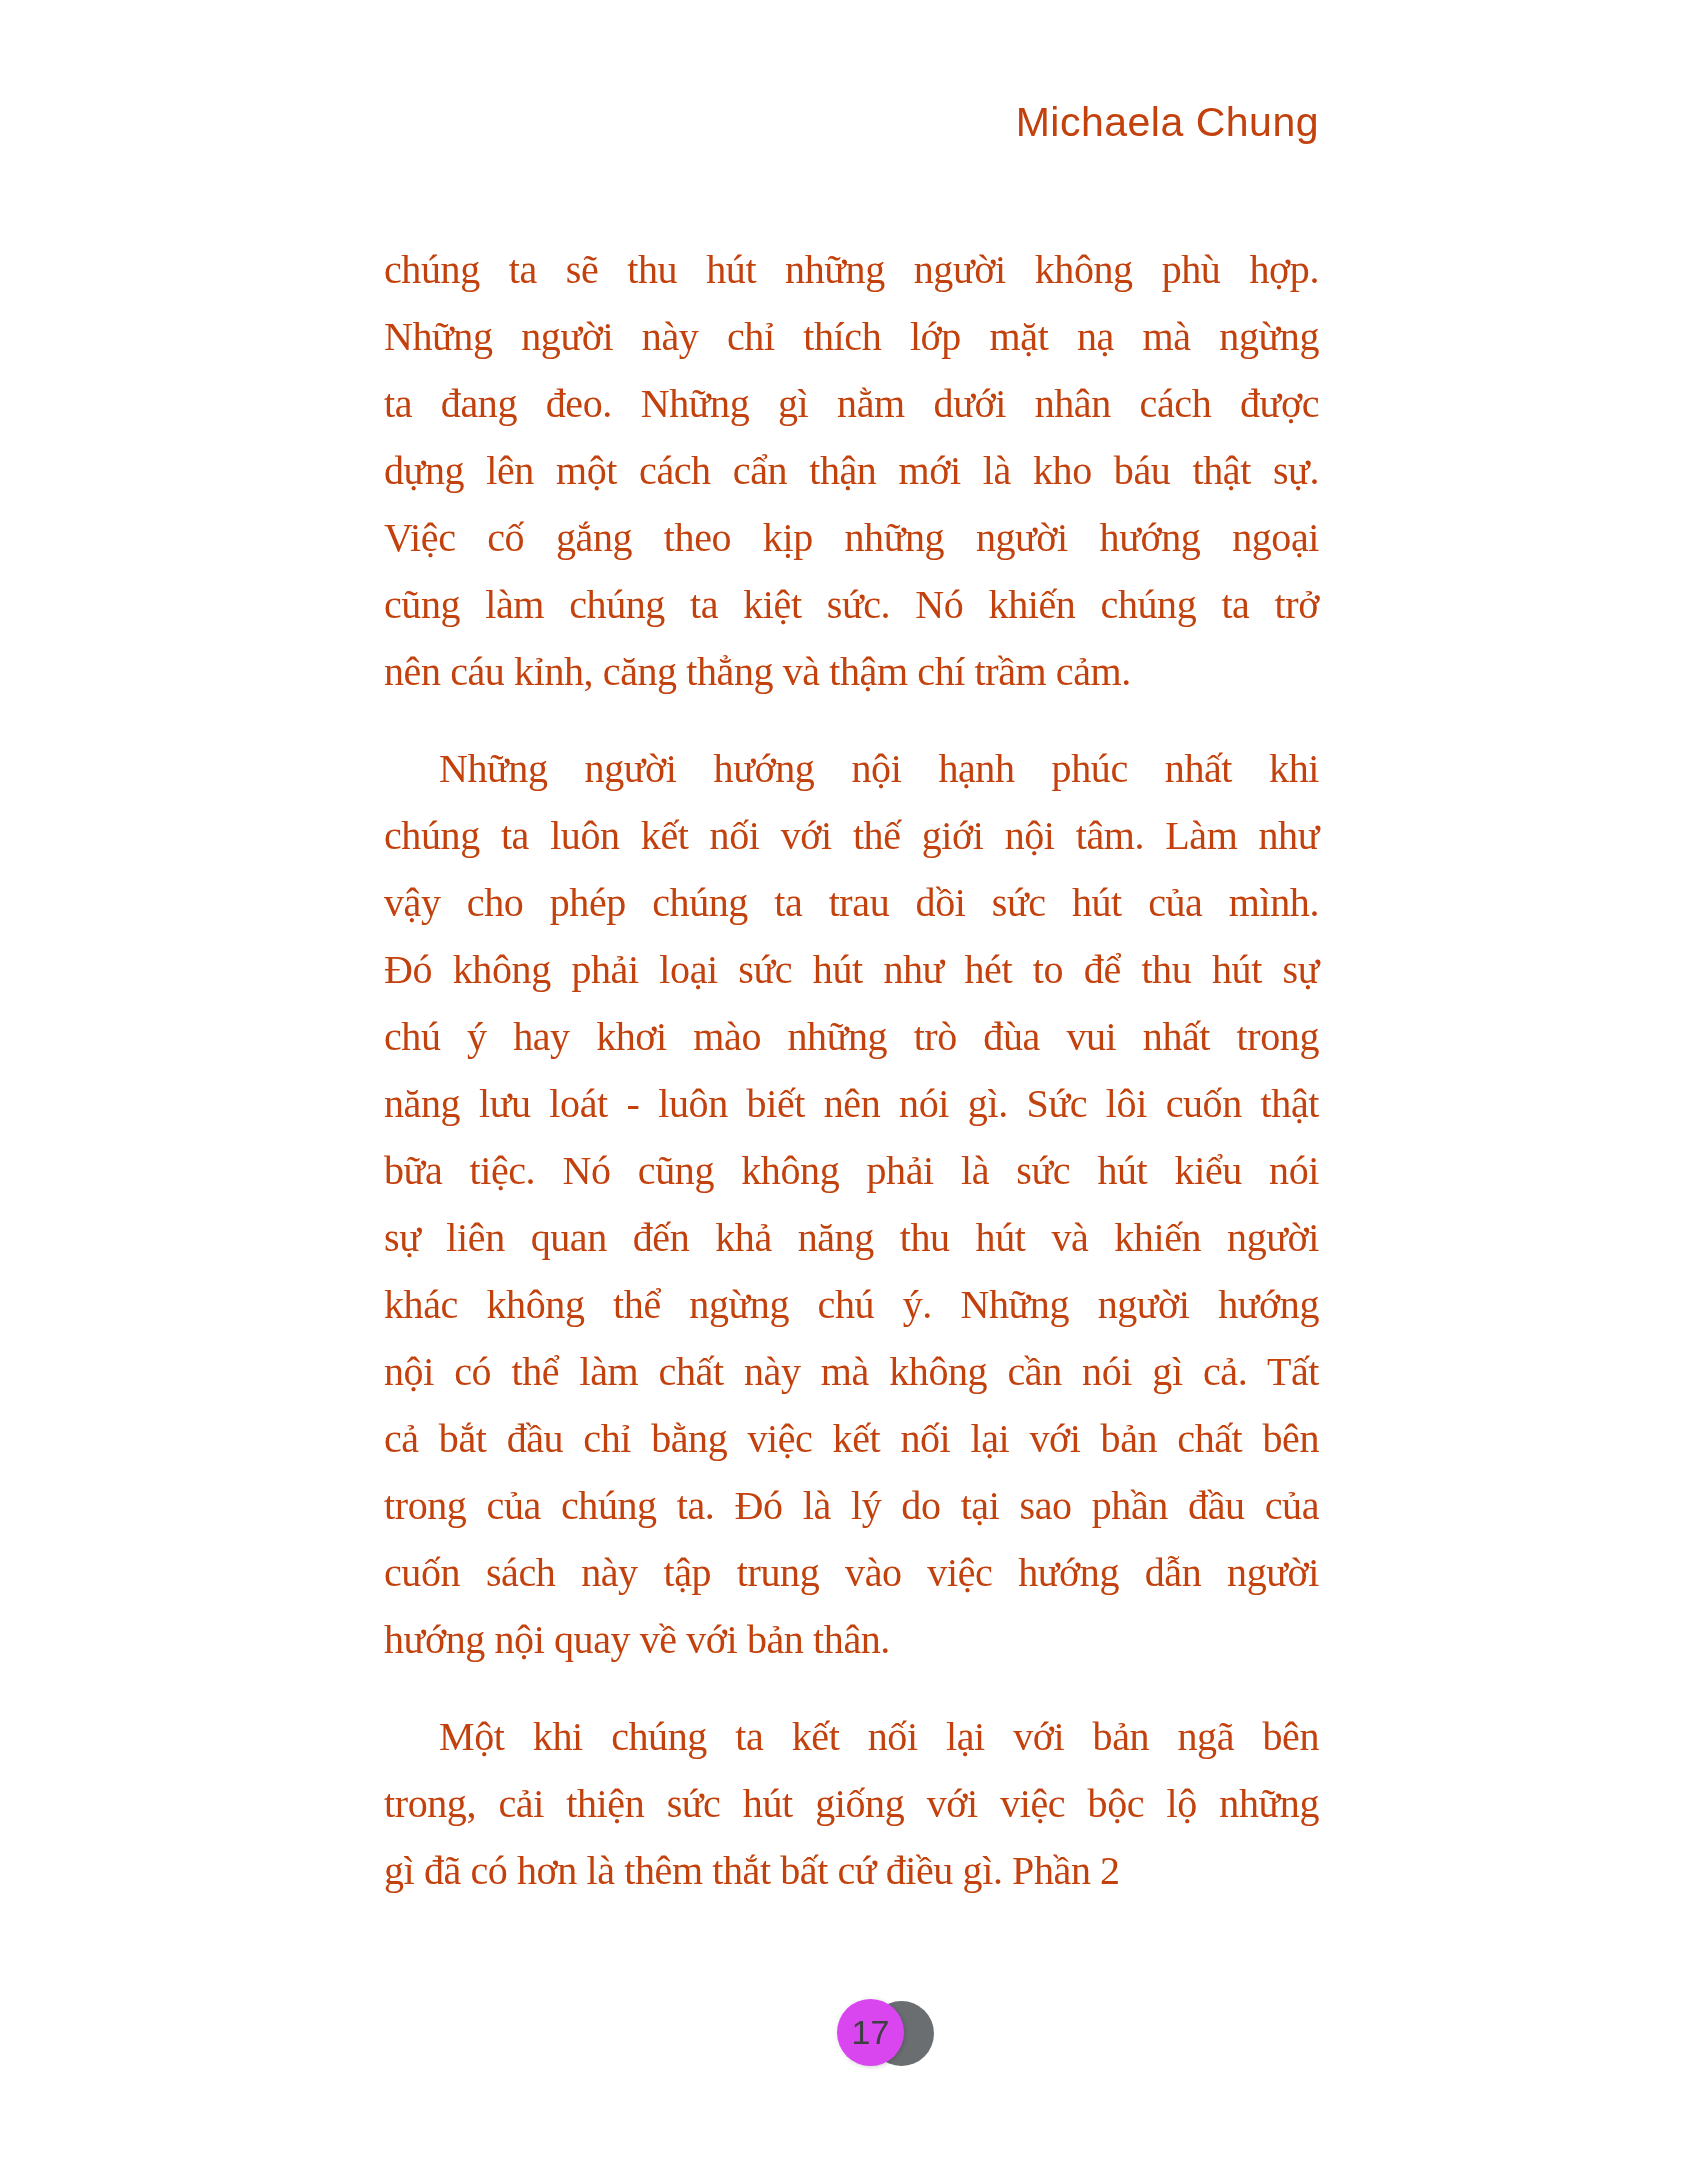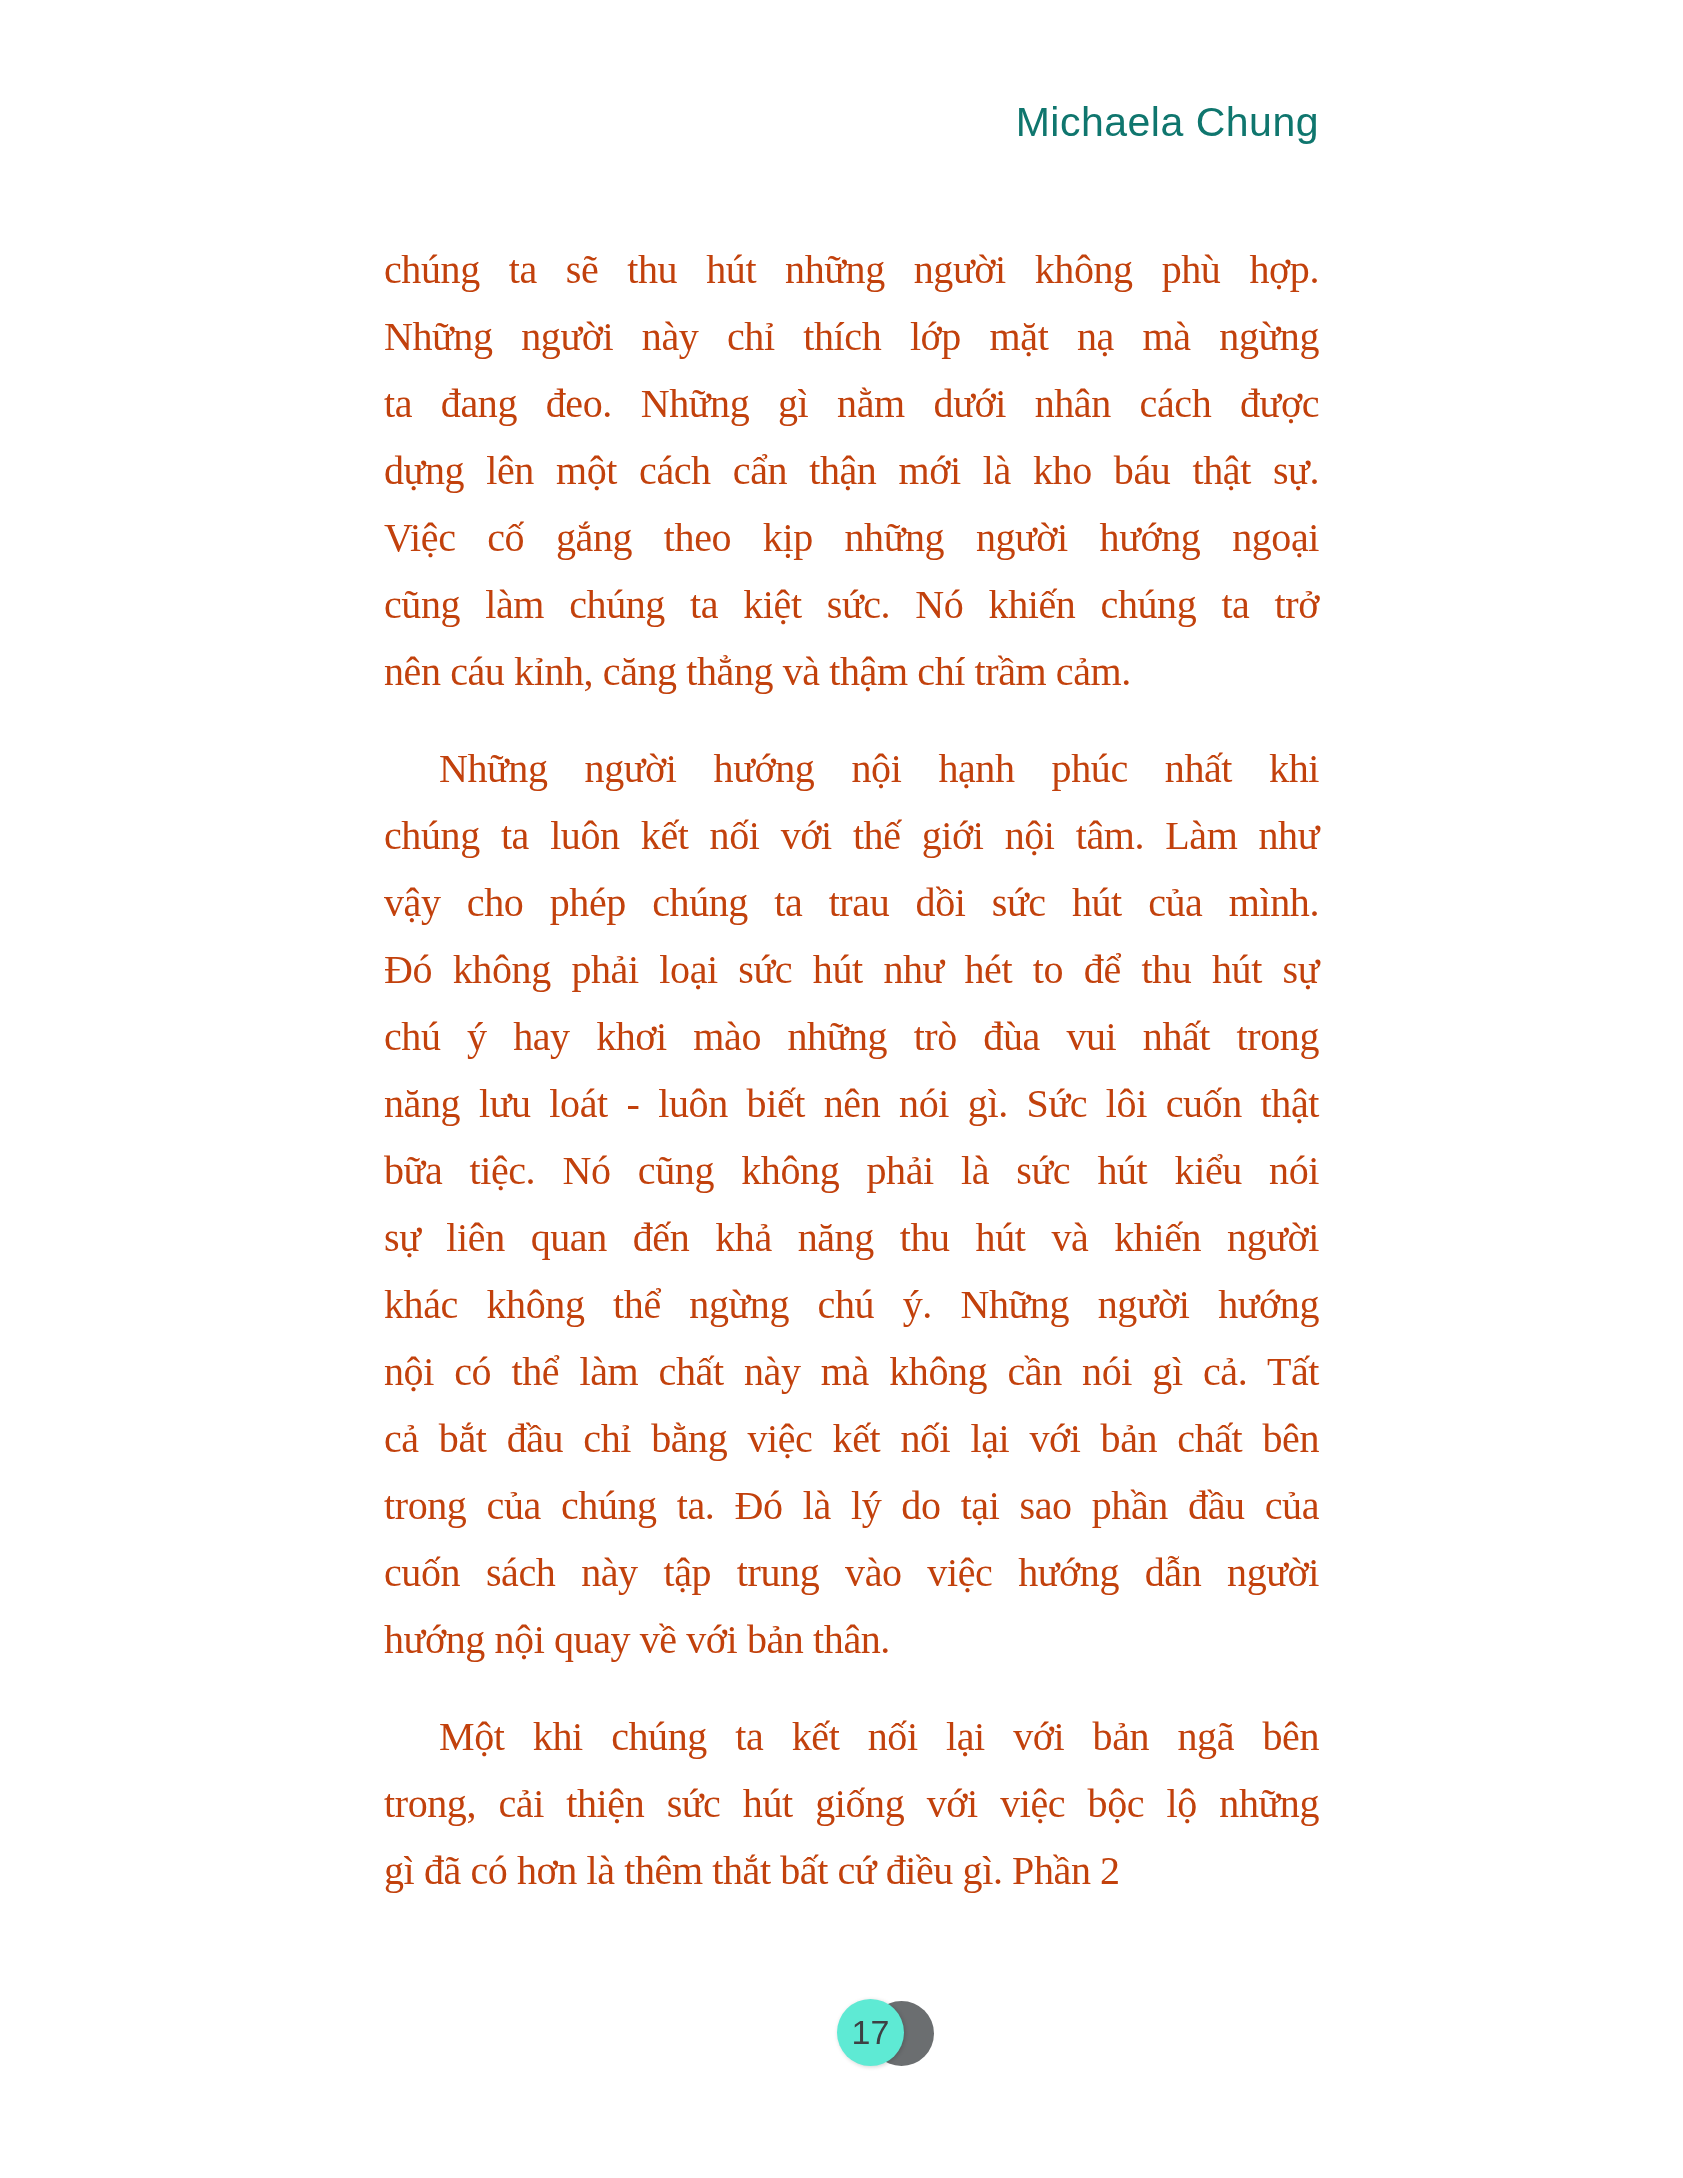--- a/index.html
+++ b/index.html
@@ -17,21 +17,21 @@
     background: #ffffff;
   }
   .running-header {
     position: absolute;
     top: 99px;
     right: 364px;
     font-family: "Liberation Sans", sans-serif;
     font-weight: 200;
     font-size: 41px;
     letter-spacing: 0.5px;
-    color: #0f766e;
+    color: #c2410c;
     white-space: nowrap;
   }
   .body-text {
     position: absolute;
     left: 384px;
     top: 236px;
     width: 935px;
     color: #c2410c;
     font-size: 40px;
     letter-spacing: -0.4px;
@@ -63,21 +63,21 @@
     border-radius: 50%;
     background: #6b6e70;
   }
   .badge-light {
     position: absolute;
     left: 0;
     top: 0;
     width: 67px;
     height: 67px;
     border-radius: 50%;
-    background: #5eead4;
+    background: #d946ef;
     box-shadow: 1px 1px 4px rgba(0,0,0,0.18);
     display: flex;
     align-items: center;
     justify-content: center;
   }
   .badge-light span {
     font-family: "Liberation Sans", sans-serif;
     font-weight: 200;
     font-size: 34px;
     color: #3d4043;

